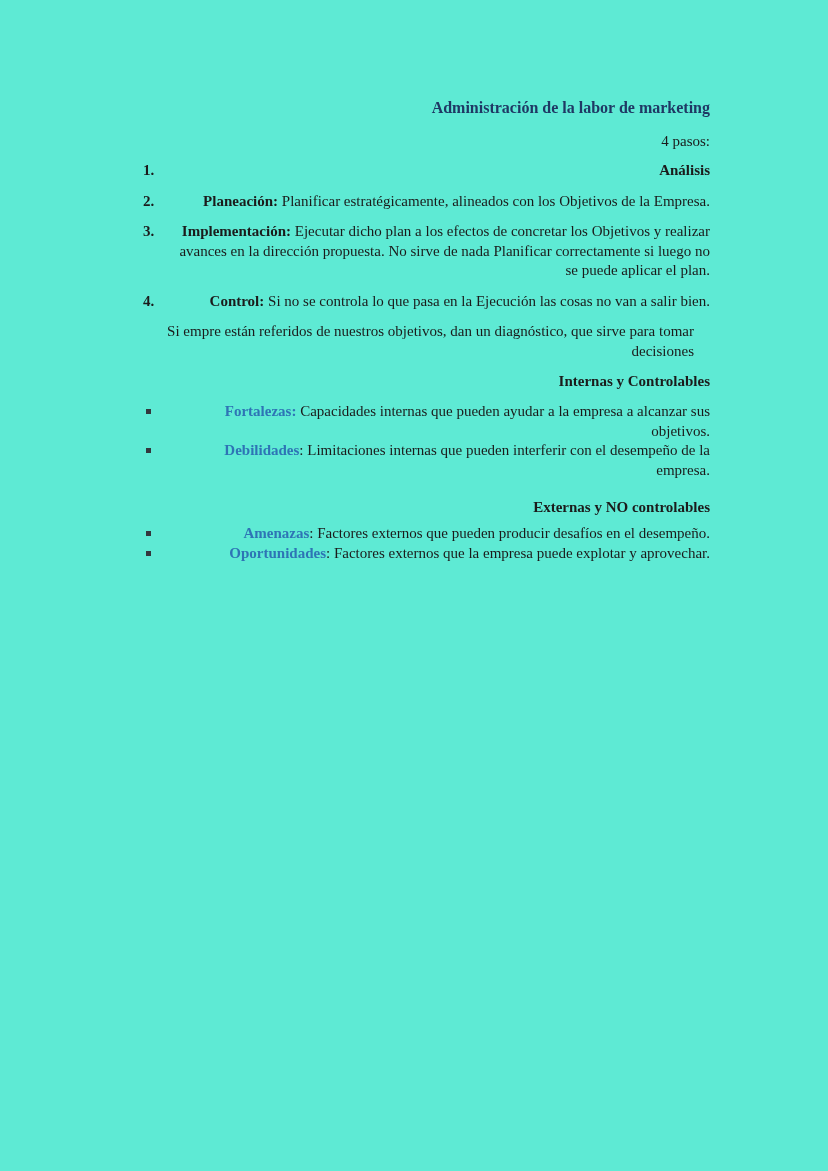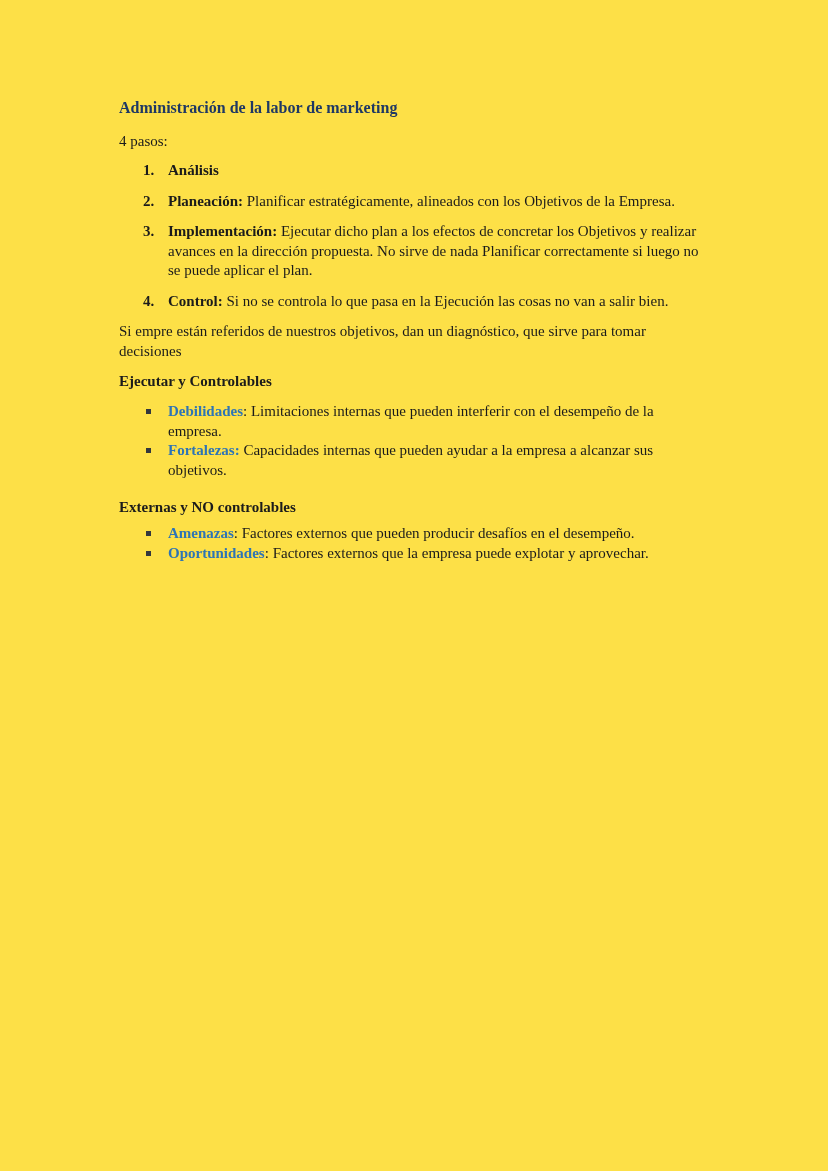--- a/index.html
+++ b/index.html
@@ -1,18 +1,18 @@
 <!DOCTYPE html>
 <html><head>
 <meta charset="utf-8">
 <style>
   * { margin:0; padding:0; box-sizing:border-box; }
   html, body { width:828px; height:1171px; background:#ffffff; }
   body { font-family:"Liberation Serif","DejaVu Serif",serif; color:#1b1b1b; }
-  .page { width:828px; height:1171px; padding:99px 118px 0 119px; background:#fde047; }
+  .page { width:828px; height:1171px; padding:99px 118px 0 119px; background:#5eead4;text-align:right; }
   .doc-title {
     font-size:16px; font-weight:bold; color:#1f3864;
     line-height:17px; margin:0 0 15px 0;
   }
   .intro { font-size:15px; line-height:20px; margin:0 0 10px 0; }
   ol.steps { list-style:none; margin:0; padding:0; }
   ol.steps li {
     position:relative; padding-left:49px; font-size:15px;
     line-height:19.5px; margin-bottom:11px;
   }
@@ -61,28 +61,28 @@
       <span class="step-num">3.</span><span class="step-term">Implementación:</span><span> Ejecutar dicho plan a los efectos de concretar los Objetivos y realizar avances en la dirección propuesta. No sirve de nada Planificar correctamente si luego no se puede aplicar el plan.</span>
     </li>
     <li>
       <span class="step-num">4.</span><span class="step-term">Control:</span><span> Si no se controla lo que pasa en la Ejecución las cosas no van a salir bien.</span>
     </li>
   </ol>
 
 
   <p class="foda-paragraph">Si empre están referidos de nuestros objetivos, dan un diagnóstico, que sirve para tomar decisiones</p>
 
-  <h3 class="section-heading">Ejecutar y Controlables</h3>
+  <h3 class="section-heading">Internas y Controlables</h3>
 
   <ul class="bullets">
     <li>
-      <span class="bullet-square"></span><span class="blue-term">Debilidades</span><span class="sep">:</span><span> Limitaciones internas que pueden interferir con el desempeño de la empresa.</span>
+      <span class="bullet-square"></span><span class="blue-term">Fortalezas:</span><span class="sep"></span><span> Capacidades internas que pueden ayudar a la empresa a alcanzar sus objetivos.</span>
     </li>
     <li>
-      <span class="bullet-square"></span><span class="blue-term">Fortalezas:</span><span class="sep"></span><span> Capacidades internas que pueden ayudar a la empresa a alcanzar sus objetivos.</span>
+      <span class="bullet-square"></span><span class="blue-term">Debilidades</span><span class="sep">:</span><span> Limitaciones internas que pueden interferir con el desempeño de la empresa.</span>
     </li>
   </ul>
 
   <h3 class="section-heading second">Externas y NO controlables</h3>
 
   <ul class="bullets">
     <li>
       <span class="bullet-square"></span><span class="blue-term">Amenazas</span><span class="sep">:</span><span> Factores externos que pueden producir desafíos en el desempeño.</span>
     </li>
     <li>

